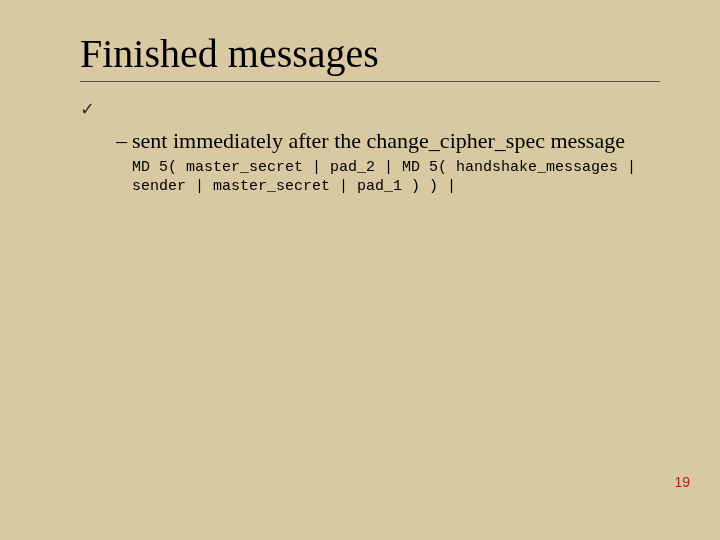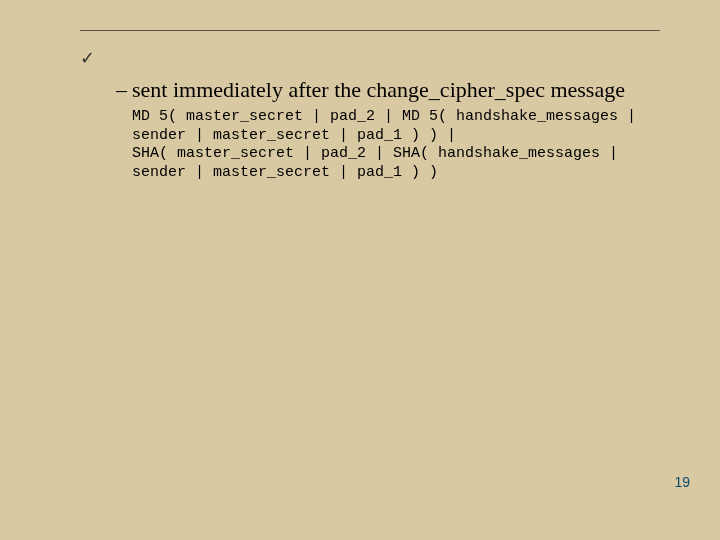--- a/index.html
+++ b/index.html
@@ -72,39 +72,39 @@
     margin: 2px 0 0 52px;
     font-size: 22px;
     line-height: 1.22;
   }
   .pagenum {
     position: absolute;
     right: 30px;
     bottom: 50px;
     font-size: 14px;
     font-family: Arial, sans-serif;
-    color: #0c4a6e;
+    color: #b91c1c;
   }
 </style>
 </head>
 <body>
 
 <div class="slide">
 
+  <h1 class="title">Finished messages</h1>
   <hr class="hr">
 
   <div class="level1">
     <span class="check">✓</span>
   </div>
 
   <ul class="level2">
     <li>sent immediately after the change_cipher_spec message</li>
   </ul>
 
   <div class="codeblock">
     <div>MD 5( master_secret | pad_2 | MD 5( handshake_messages | sender | master_secret | pad_1 ) ) |</div>
-    <div>SHA( master_secret | pad_2 | SHA( handshake_messages | sender | master_secret | pad_1 ) )</div>
   </div>
 
 
   <div class="pagenum">19</div>
 
 </div>
 
 </body></html>

